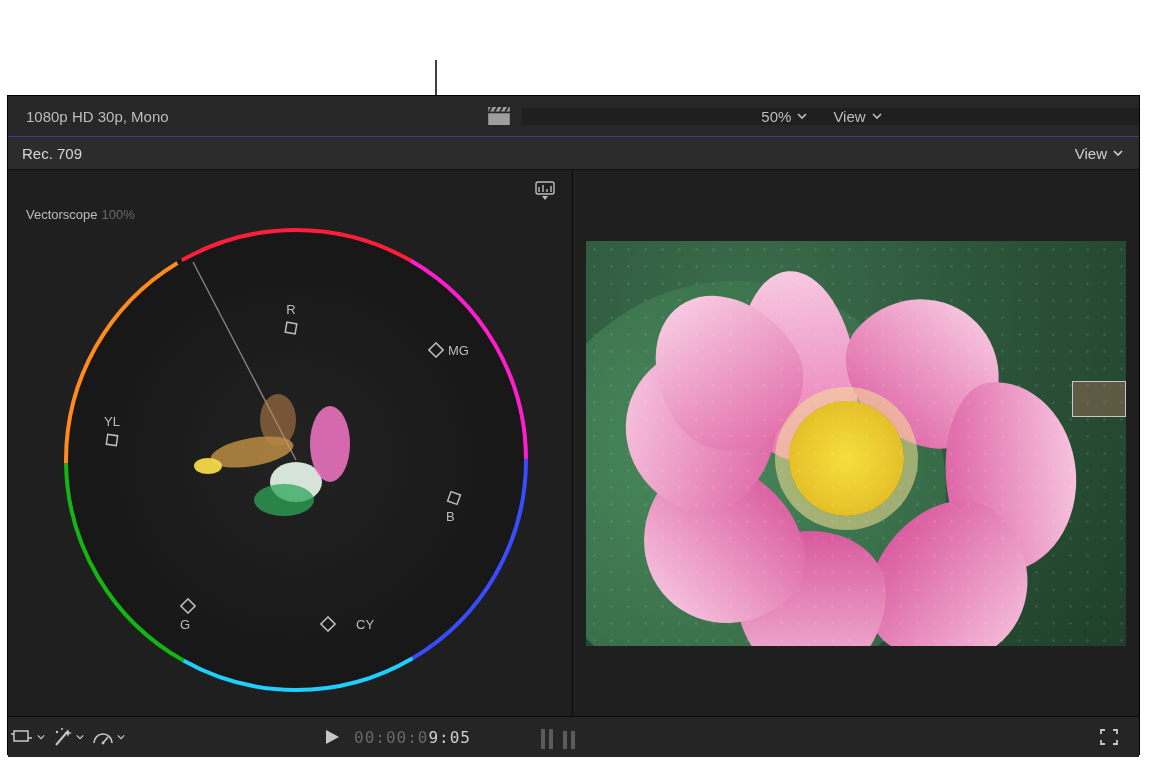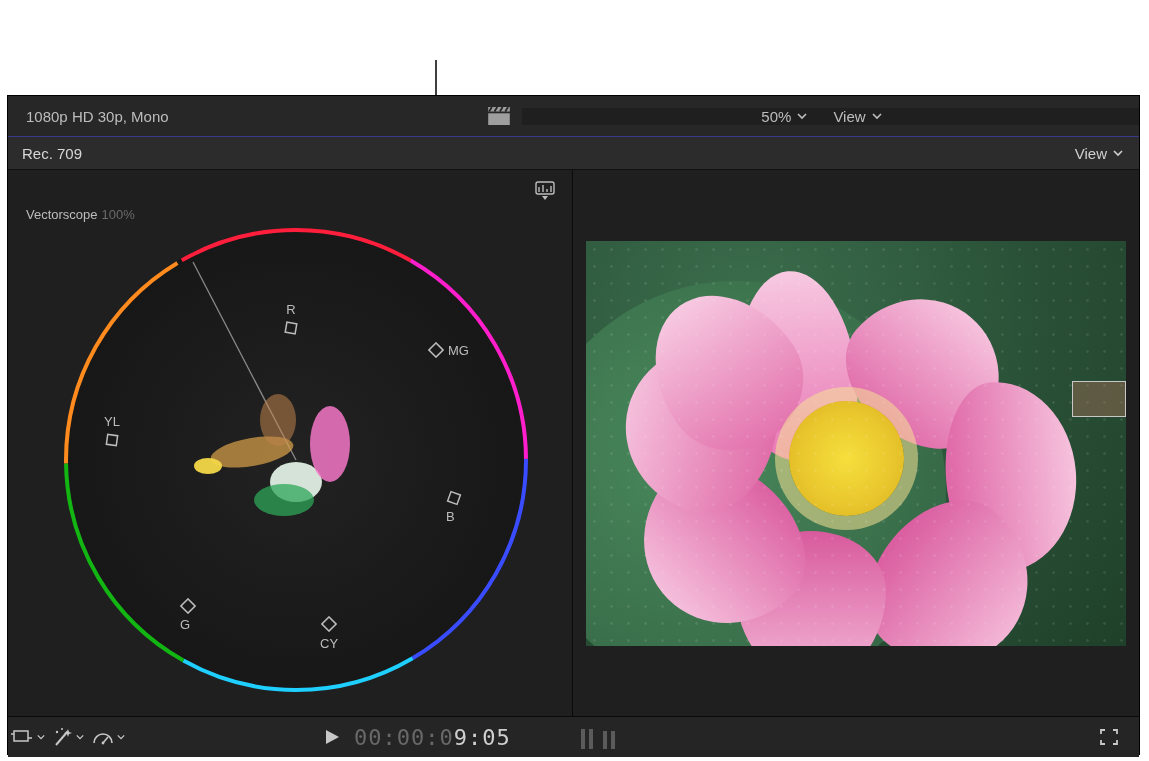--- a/index.html
+++ b/index.html
@@ -21,21 +21,21 @@
   .scopetitle{position:absolute;left:18px;top:14px;font-size:13px;color:#bdbdbd;margin-top:23px;}
   .scopetitle .pct{color:#6a6a6a;margin-left:4px;}
   .scopesettings{position:absolute;right:14px;top:8px;width:24px;height:22px;cursor:pointer;}
   .vectorscope{position:absolute;left:48px;top:50px;width:480px;height:480px;}
   .target{position:absolute;font-size:13px;color:#bcbcbc;display:flex;flex-direction:column;align-items:center;gap:3px;}
   .target svg{width:16px;height:16px;}
   .right{flex:1;position:relative;background:#1f1f1f;display:flex;align-items:center;justify-content:center;}
   .preview{width:540px;height:405px;position:relative;overflow:hidden;background:#2d5a3d;}
   .bottombar{height:40px;display:flex;align-items:center;background:#252525;border-top:1px solid #0a0a0a;}
   .iconbtn{width:40px;height:30px;display:flex;align-items:center;justify-content:center;cursor:pointer;color:#c7c7c7;}
-  .timecode{font-family:ui-monospace,Menlo,monospace;font-size:22px;color:#686868;margin-left:8px;letter-spacing:1px;}
+  .timecode{font-family:ui-monospace,Menlo,monospace;font-size:16px;color:#686868;margin-left:8px;letter-spacing:1px;}
   .timecode .lit{color:#cfcfcf;}
   .spacer{flex:1;}
   .audiometer{width:34px;height:24px;display:flex;align-items:flex-end;gap:4px;margin:0 10px;}
   .audiometer div{width:5px;background:#5b5b5b;}
   .selrect{position:absolute;border:1px solid #c7c7c7;background:rgba(200,120,100,0.35);}
   .petal{position:absolute;border-radius:50% 50% 50% 50% / 60% 60% 40% 40%;}
 </style>
 </head>
 <body>
 
@@ -141,21 +141,21 @@
               <rect x="3" y="3" width="10" height="10" fill="none" stroke="#bcbcbc" stroke-width="1.5" transform="rotate(45 8 8)"></rect>
             </svg>
           <span>MG</span>
         </div>
         <div class="target" style="left:438px;top:320px;align-items:flex-start">
           <svg viewBox="0 0 16 16">
               <rect x="3" y="3" width="10" height="10" fill="none" stroke="#bcbcbc" stroke-width="1.5" transform="rotate(20 8 8)"></rect>
             </svg>
           <span>B</span>
         </div>
-        <div class="target" style="left:312px;top:446px;flex-direction:column;gap:4px">
+        <div class="target" style="left:312px;top:446px;flex-direction:row;gap:20px">
           <svg viewBox="0 0 16 16">
               <rect x="3" y="3" width="10" height="10" fill="none" stroke="#bcbcbc" stroke-width="1.5" transform="rotate(45 8 8)"></rect>
             </svg>
           <span>CY</span>
         </div>
         <div class="target" style="left:172px;top:428px;align-items:flex-start">
           <svg viewBox="0 0 16 16">
               <rect x="3" y="3" width="10" height="10" fill="none" stroke="#bcbcbc" stroke-width="1.5" transform="rotate(45 8 8)"></rect>
             </svg>
           <span>G</span>

